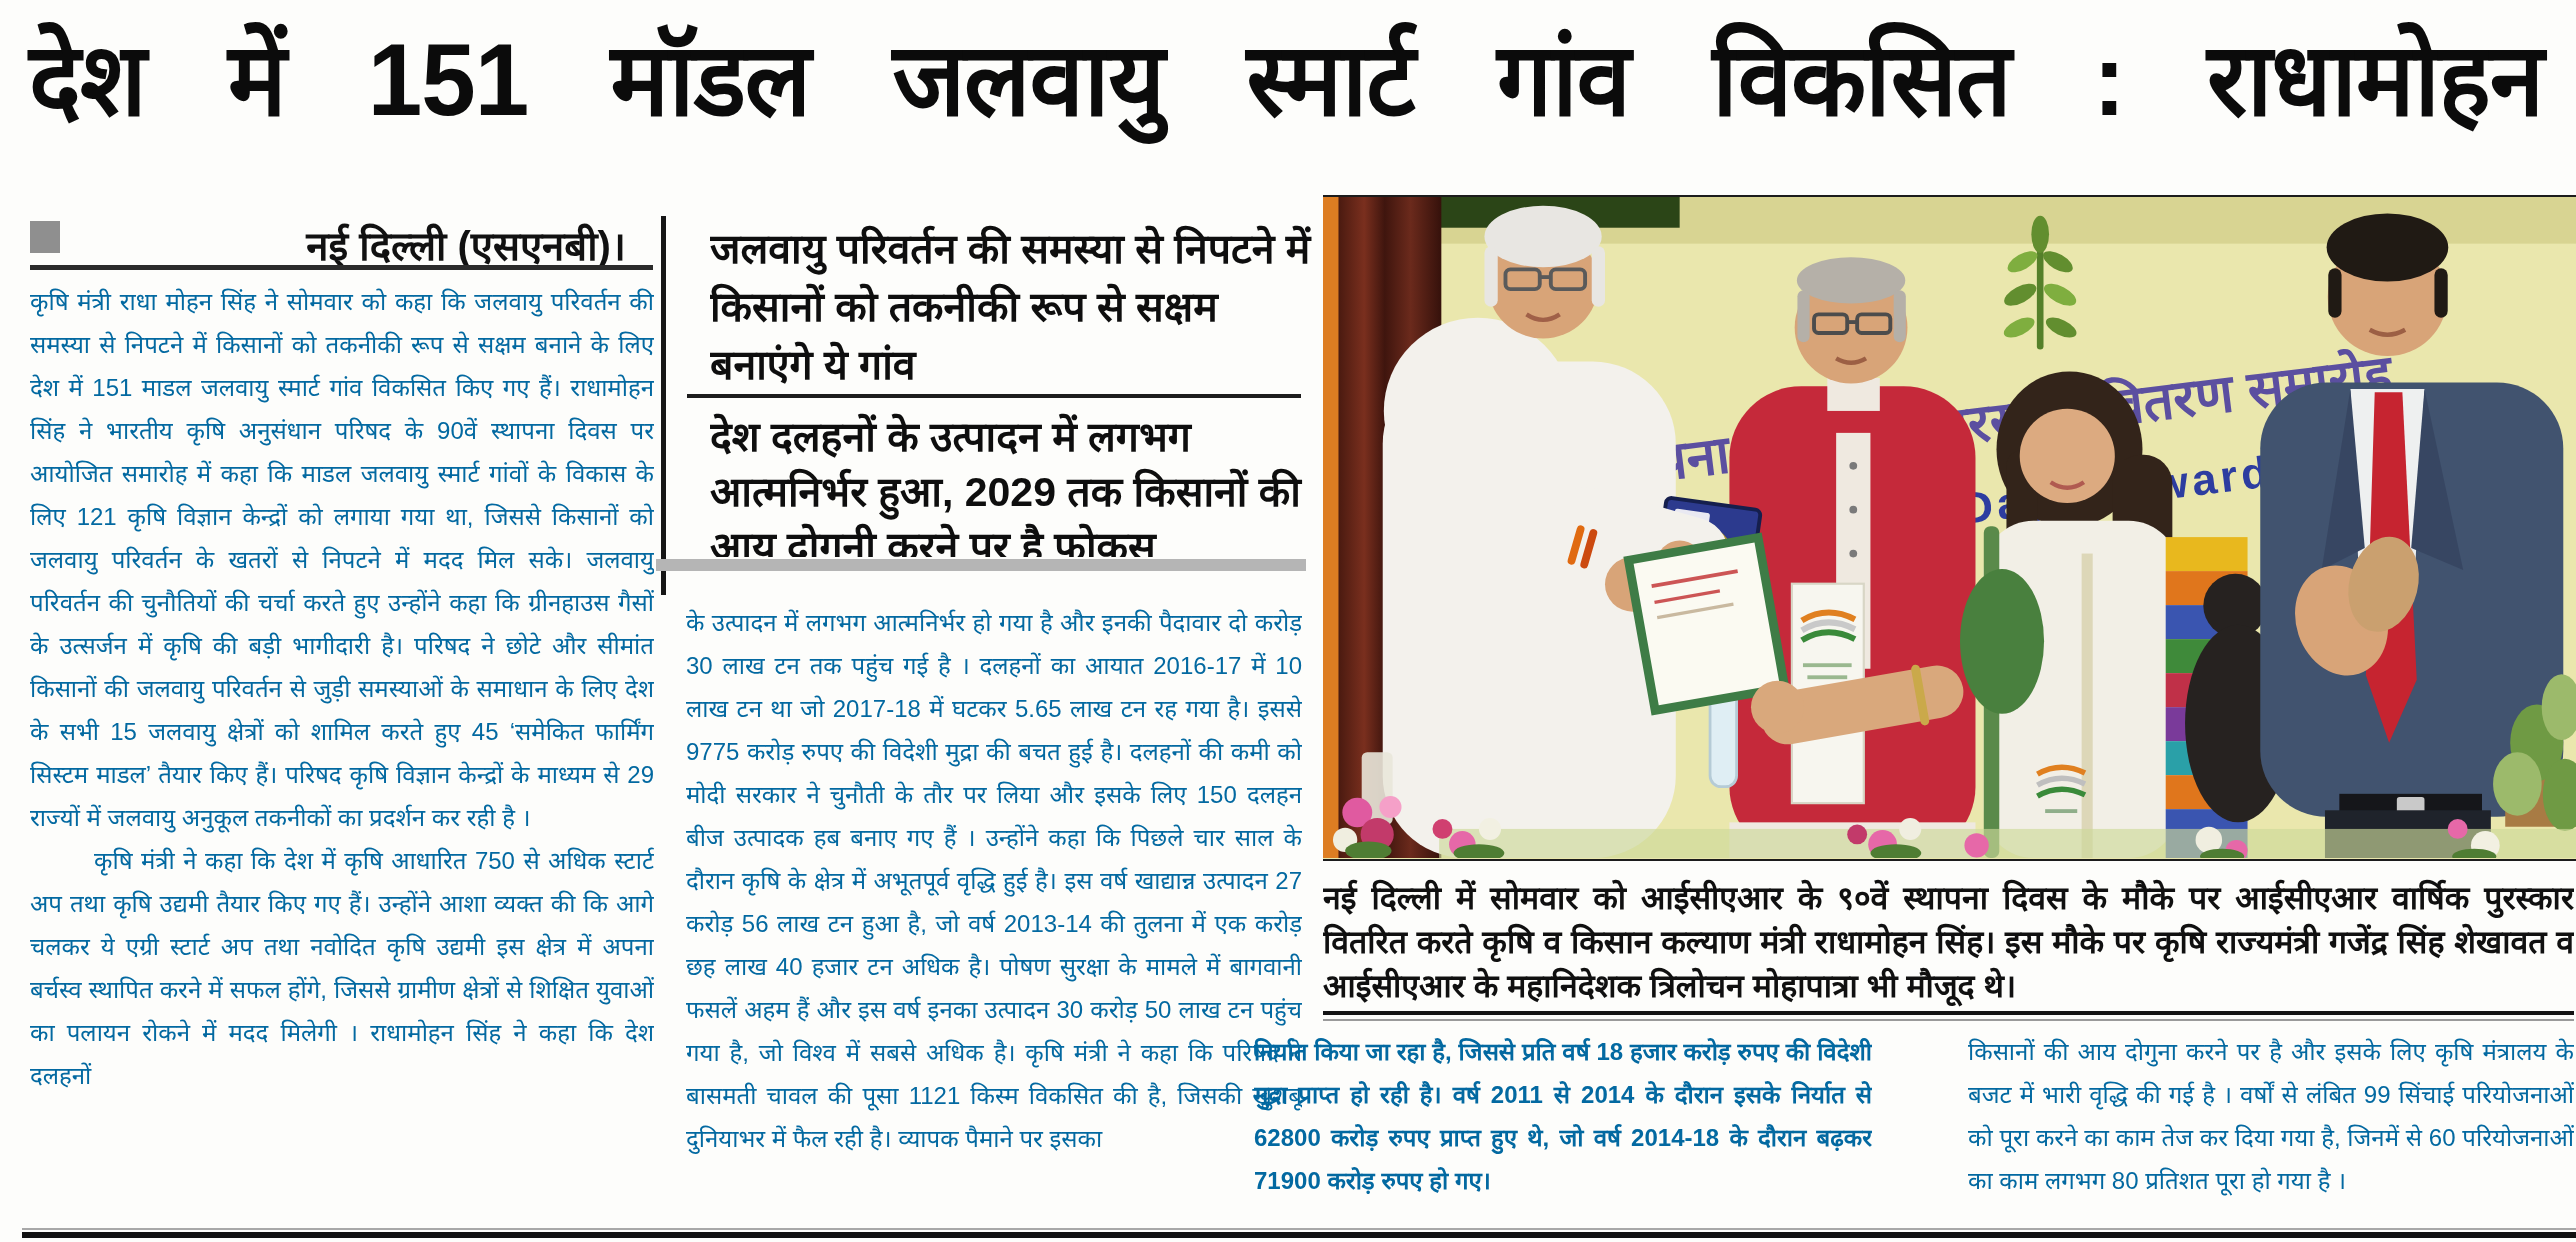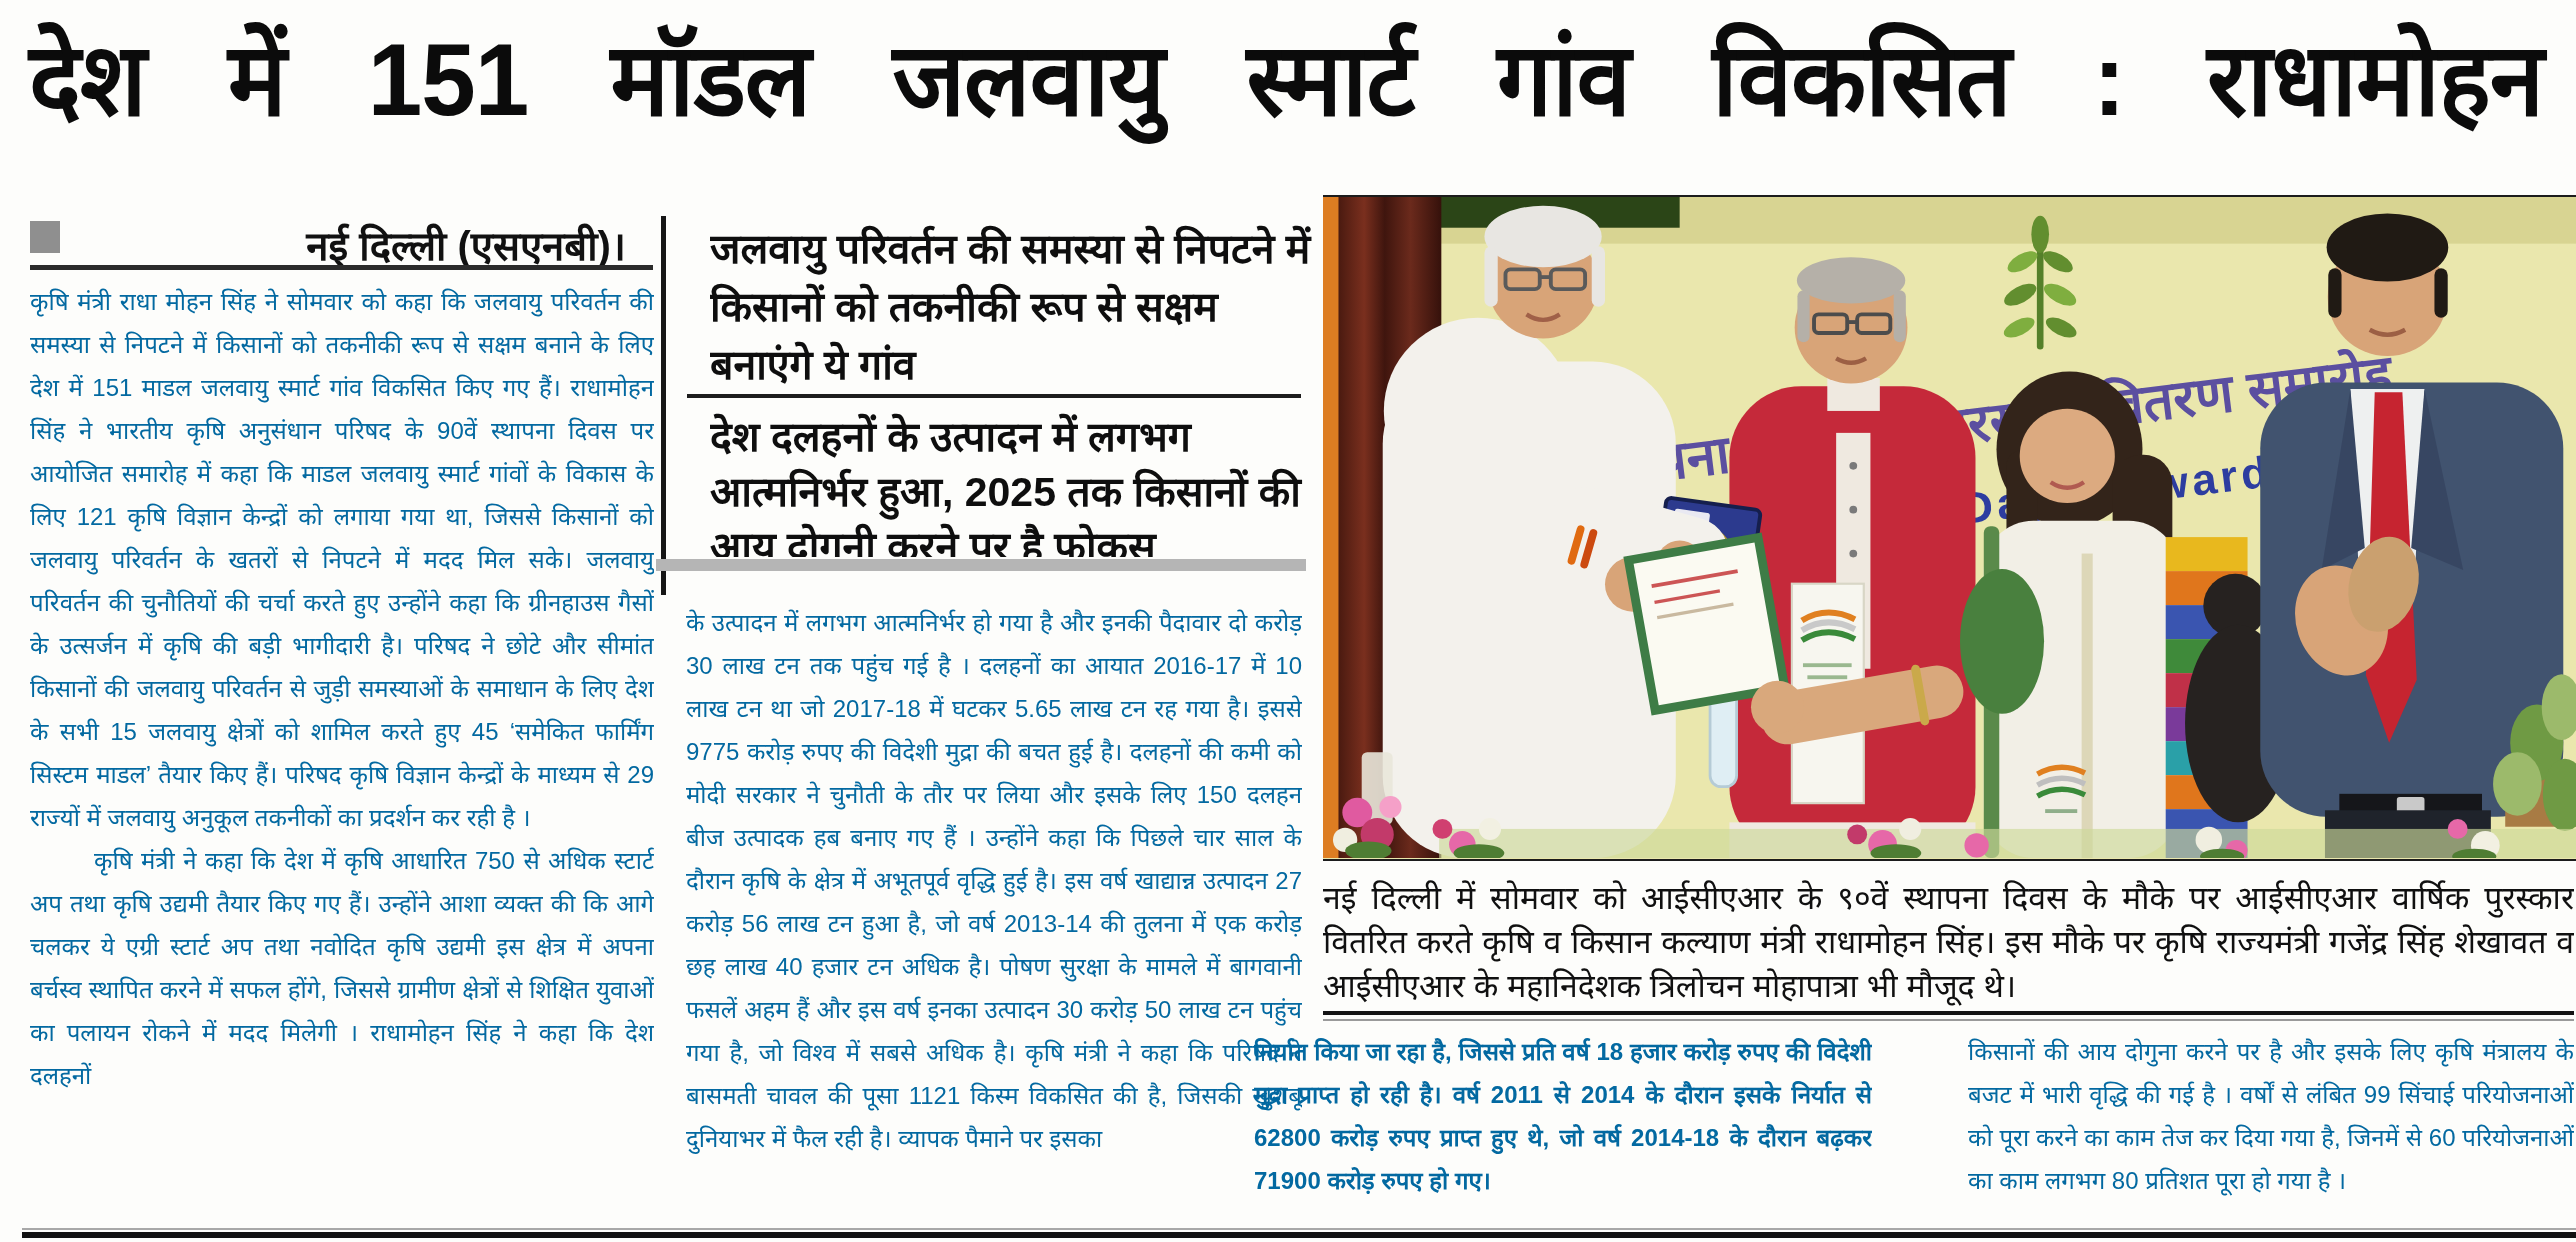--- a/index.html
+++ b/index.html
@@ -33,21 +33,21 @@
   .callout1 { top:220px; height:166px; }
   .callout-rule { left:687px; top:394px; width:614px; height:4.4px; background:#1d1d1d; }
   .callout2 { top:410px; height:147px; line-height:55px; }
   .callout-graybar { left:656px; top:559px; width:650px; height:11.6px; background:#b5b5b5; }
   .photo-frame {
     left:1323px; top:195px; width:1253px; height:666px; overflow:hidden;
     border-top:2.8px solid #1c1c1c; border-bottom:2.8px solid #1c1c1c; background:#eae7ad;
   }
   .caption {
     left:1323px; top:876px; width:1251px; height:134px;
-    font-size:32px; font-weight:normal; line-height:44px; text-align:justify; color:#101010;
+    font-size:32px; font-weight:bold; line-height:44px; text-align:justify; color:#101010;
     overflow:hidden;
   }
   .caption-rule1 { left:1323px; top:1011px; width:1251px; height:3.9px; background:#141414; }
   .caption-rule2 { left:1323px; top:1019px; width:1251px; height:2.2px; background:#9a9a9a; }
   .bottom-a { left:1254px; top:1030px; width:618px; height:206px;font-weight:bold; }
   .bottom-b { left:1968px; top:1030px; width:606px; height:206px; }
   .bottom-rule-gray { left:22px; top:1228px; width:2554px; height:2.2px; background:#a8a8a8; }
   .bottom-rule-black { left:22px; top:1232px; width:2554px; height:5.5px; background:#111; }
   svg text { font-family:"Liberation Sans","DejaVu Sans",sans-serif; }
 </style>
@@ -60,21 +60,21 @@
 <div class="abs dateline">नई दिल्ली (एसएनबी)।</div>
 <div class="abs rule-under-dateline"></div>
 <div class="abs body-col left-col">
   <p>कृषि मंत्री राधा मोहन सिंह ने सोमवार को कहा कि जलवायु परिवर्तन की समस्या से निपटने में किसानों को तकनीकी रूप से सक्षम बनाने के लिए देश में 151 माडल जलवायु स्मार्ट गांव विकसित किए गए हैं।  राधामोहन सिंह ने भारतीय कृषि अनुसंधान परिषद के 90वें स्थापना दिवस पर आयोजित समारोह में कहा कि माडल जलवायु स्मार्ट गांवों के विकास के लिए 121 कृषि विज्ञान केन्द्रों को लगाया गया था, जिससे किसानों को जलवायु परिवर्तन के खतरों से निपटने में मदद मिल सके। जलवायु परिवर्तन की चुनौतियों की चर्चा करते हुए उन्होंने कहा कि ग्रीनहाउस गैसों के उत्सर्जन में कृषि की बड़ी भागीदारी है। परिषद ने छोटे और सीमांत किसानों की जलवायु परिवर्तन से जुड़ी समस्याओं के समाधान के लिए देश के सभी 15 जलवायु क्षेत्रों को शामिल करते हुए 45 ‘समेकित फार्मिंग सिस्टम माडल’ तैयार किए हैं। परिषद कृषि विज्ञान केन्द्रों के माध्यम से 29 राज्यों में जलवायु अनुकूल तकनीकों का प्रदर्शन कर रही है ।</p>
   <p class="para2">कृषि मंत्री ने कहा कि देश में कृषि आधारित 750 से अधिक स्टार्ट अप तथा कृषि उद्यमी तैयार किए गए हैं। उन्होंने आशा व्यक्त की कि आगे चलकर ये एग्री स्टार्ट अप तथा नवोदित कृषि उद्यमी इस क्षेत्र में अपना बर्चस्व स्थापित करने में सफल होंगे, जिससे ग्रामीण क्षेत्रों से शिक्षित युवाओं का पलायन रोकने में मदद मिलेगी । राधामोहन सिंह ने कहा कि देश दलहनों</p>
 </div>
 
 <div class="abs callout-vrule"></div>
 <div class="abs callout callout1">जलवायु परिवर्तन की समस्या से निपटने में किसानों को तकनीकी रूप से सक्षम बनाएंगे ये गांव</div>
 <div class="abs callout-rule"></div>
-<div class="abs callout callout2">देश दलहनों के उत्पादन में लगभग आत्मनिर्भर हुआ, 2025 तक किसानों की आय दोगुनी करने पर है फोकस</div>
+<div class="abs callout callout2">देश दलहनों के उत्पादन में लगभग आत्मनिर्भर हुआ, 2029 तक किसानों की आय दोगुनी करने पर है फोकस</div>
 <div class="abs callout-graybar"></div>
 
 <div class="abs body-col mid-col">
   <p>के उत्पादन में लगभग आत्मनिर्भर हो गया है और इनकी पैदावार दो करोड़ 30 लाख टन तक पहुंच गई है ।  दलहनों का आयात 2016-17 में 10 लाख टन था जो 2017-18 में घटकर 5.65 लाख टन रह गया है। इससे 9775 करोड़ रुपए की विदेशी मुद्रा की बचत हुई है। दलहनों की कमी को मोदी सरकार ने चुनौती के तौर पर लिया और इसके लिए 150 दलहन बीज उत्पादक हब बनाए गए हैं ।  उन्होंने कहा कि पिछले चार साल के दौरान कृषि के क्षेत्र में अभूतपूर्व वृद्धि हुई है। इस वर्ष खाद्यान्न उत्पादन 27 करोड़ 56 लाख टन हुआ है, जो वर्ष 2013-14 की तुलना में एक करोड़ छह लाख 40 हजार टन अधिक है। पोषण सुरक्षा के मामले में बागवानी फसलें अहम हैं और इस वर्ष इनका उत्पादन 30 करोड़ 50 लाख टन पहुंच गया है, जो विश्व में सबसे अधिक है। कृषि मंत्री ने कहा कि परिषद ने बासमती चावल की पूसा 1121 किस्म विकसित की है, जिसकी खुशबू दुनियाभर में फैल रही है। व्यापक पैमाने पर इसका</p>
 </div>
 
 <div class="abs photo-frame">
   <svg width="1253" height="661" viewBox="0 0 2266 1205" preserveAspectRatio="none">
     <defs>
       <linearGradient id="curtain" x1="0" y1="0" x2="1" y2="0">

